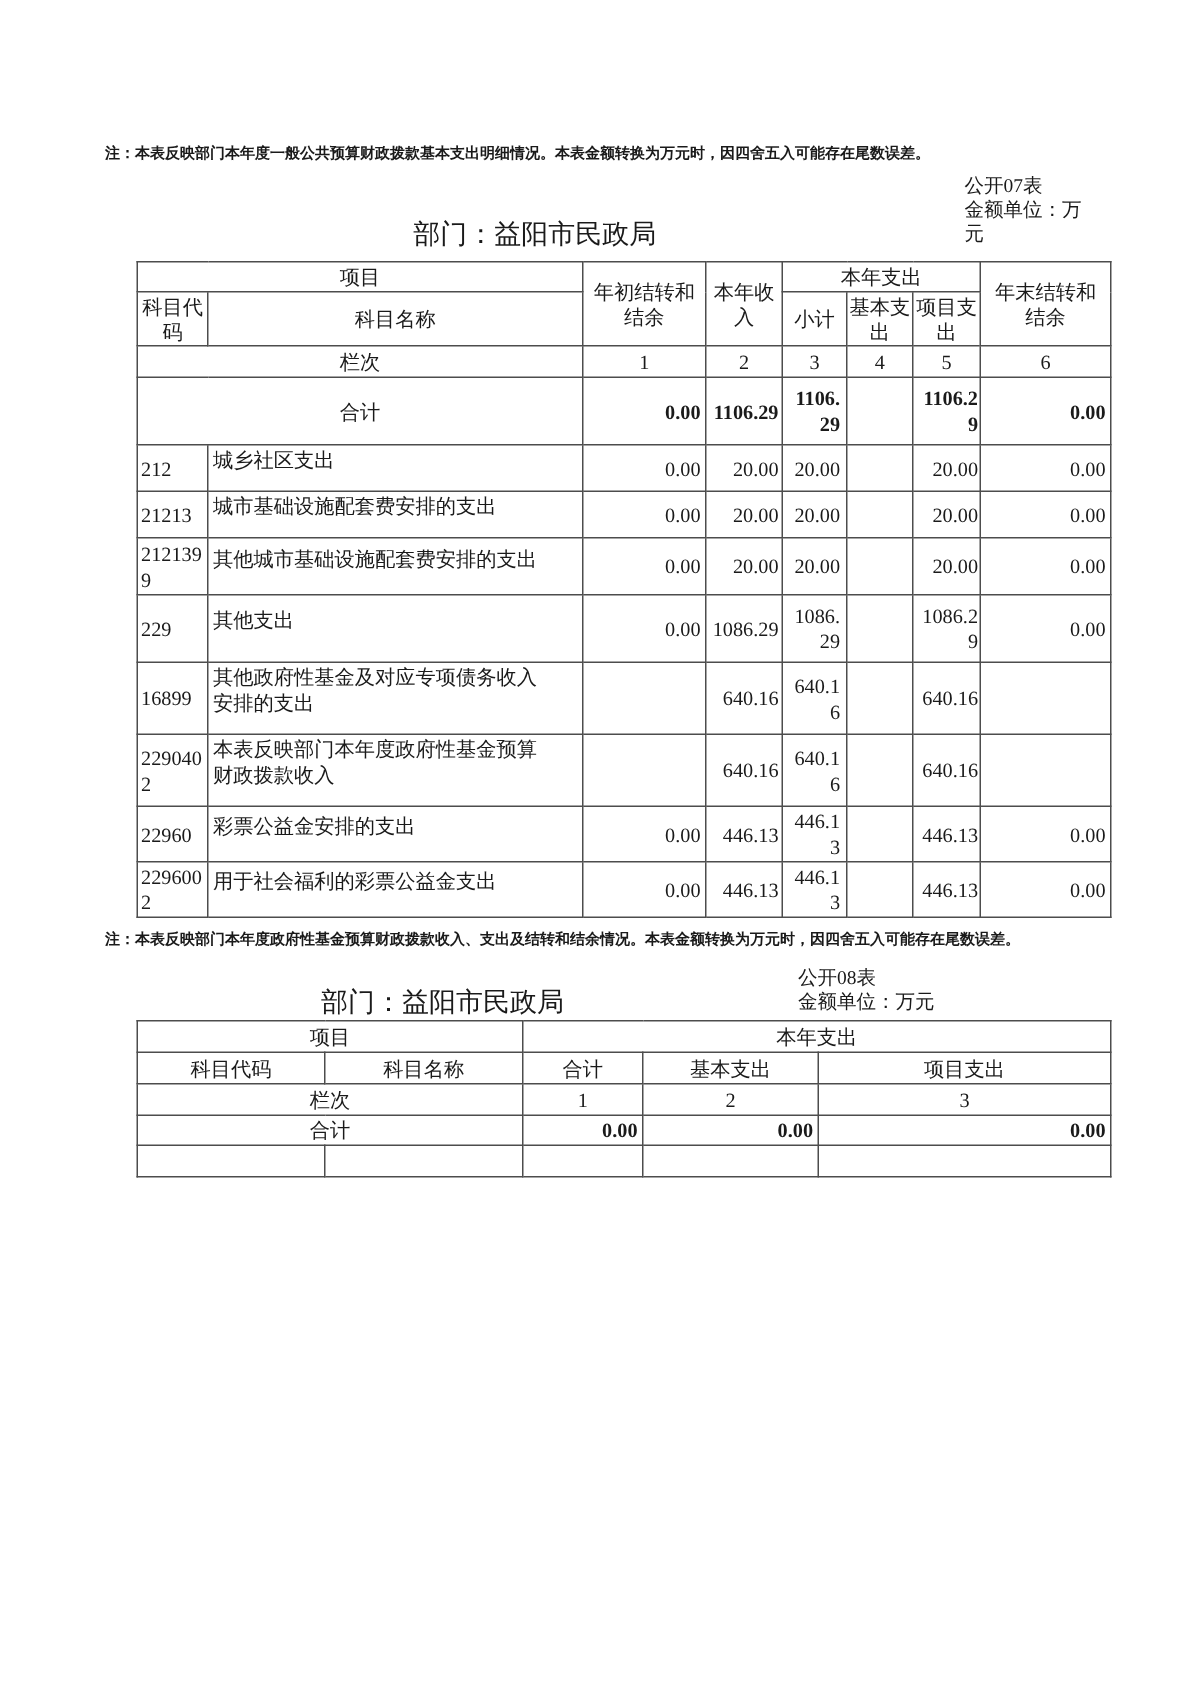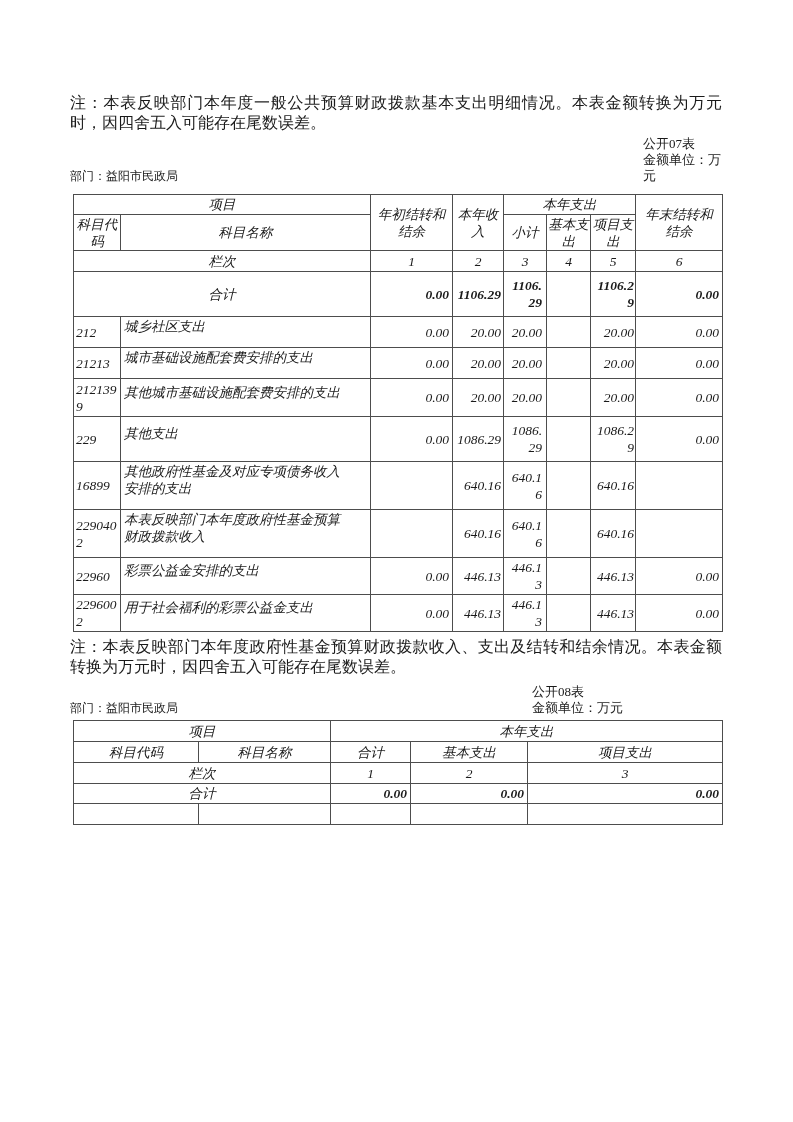--- a/index.html
+++ b/index.html
@@ -4,42 +4,41 @@
 <style>
   * { margin: 0; padding: 0; box-sizing: border-box; }
   html, body { background: #ffffff; }
   body {
     width: 793px; min-height: 1122px;
     font-family: "Liberation Serif", "DejaVu Serif", serif;
     color: #1a1a1a;
   }
   .content { padding: 93px 71px 0 70px; }
 
-  .note { font-size: 16px; line-height: 20px; text-align: justify; }
+  .note { font-size: 10px; line-height: 20px; text-align: justify; font-weight: bold; }
   .note-mid { margin-top: 5px; }
   .note-bottom { margin-top: 8px; }
 
   .doc-title {
     margin-top: 70px; font-size: 22px; line-height: 26px;
     font-weight: bold; text-align: center; letter-spacing: 1px;
   }
   .doc-title-2 { margin-top: 59px; }
 
   .meta-dept-row { display: flex; margin-top: 3px; }
   .meta-dept-row-2 { margin-top: 7px; }
-  .dept { flex: 1; align-self: flex-end; font-size: 12px; line-height: 16px; }
+  .dept { flex: 1; align-self: flex-end; font-size: 18px; line-height: 16px; text-align: center; }
   .meta-block { font-size: 13px; line-height: 16px; }
   .meta-block-1 { width: 79px; }
   .meta-block-2 { width: 190px; margin-left: 12px; }
 
   table {
     border-collapse: collapse; table-layout: fixed;
-    width: 649px; margin-left: 3px;
+    width: 649px; margin-left: 21px;
     font-size: 13.5px;
-    font-style: italic;
   }
   .tbl-1 { margin-top: 10px; }
   .tbl-2 { margin-top: 4px; }
   td {
     border: 1px solid #4d4d4d; vertical-align: middle;
     line-height: 17px; overflow: hidden;
   }
   td.h { text-align: center; padding: 0 1px; }
   td.hw { padding: 0 6px; }
   td.c-code { text-align: left; padding: 1px 1px 1px 2px; word-break: break-all; }

